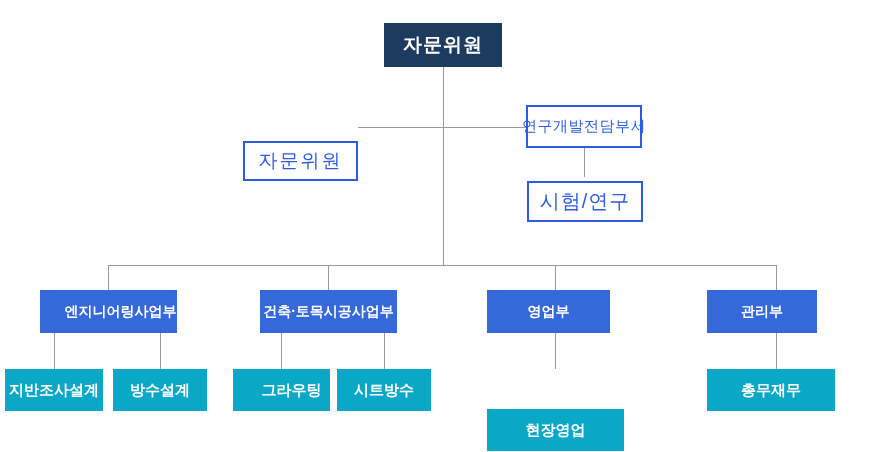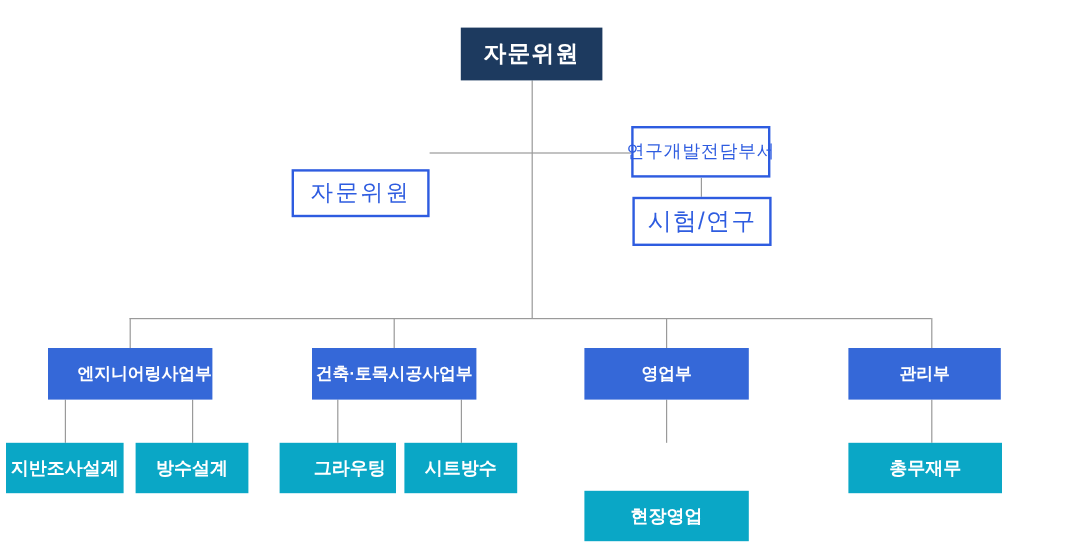--- a/index.html
+++ b/index.html
@@ -36,32 +36,32 @@
     left:384px;top:23px;width:118px;height:44px;
   }
   .box-outlined{
     background:var(--white);
     border:2px solid var(--outline);
     color:var(--outline);
     font-weight:400;
   }
   .box-advisory{left:243px;top:107px;width:115px;height:40px;font-size:19px;letter-spacing:2px;margin-top:34px;}
   .box-rnd{left:526px;top:105px;width:116px;height:43px;font-size:15px;letter-spacing:0.5px;}
-  .box-test{left:527px;top:164px;width:116px;height:41px;font-size:20px;letter-spacing:1px;}
+  .box-test{left:527px;top:181px;width:116px;height:41px;font-size:20px;letter-spacing:1px;}
   .box-division{
     background:var(--blue);
     color:var(--white);
     font-size:14px;
     font-weight:bold;
     top:290px;height:43px;
   }
   .box-d0{left:40px;width:137px;padding-left:24px;}
   .box-d1{left:260px;width:137px;}
-  .box-d2{left:487px;width:137px;}
-  .box-d3{left:707px;width:127px;}
+  .box-d2{left:487px;width:123px;}
+  .box-d3{left:707px;width:110px;}
   .box-team{
     background:var(--teal);
     color:var(--white);
     font-size:15px;
     font-weight:bold;
     top:369px;height:42px;
   }
   .box-t0{left:5px;width:98px;}
   .box-t1{left:113px;width:94px;}
   .box-t2{left:233px;width:97px;padding-left:20px;}

